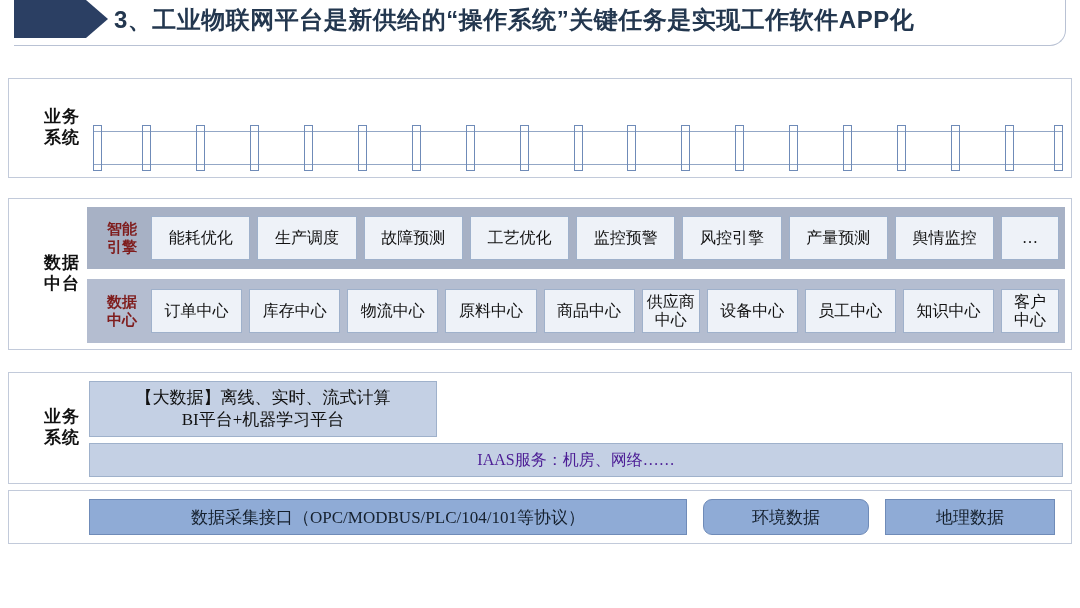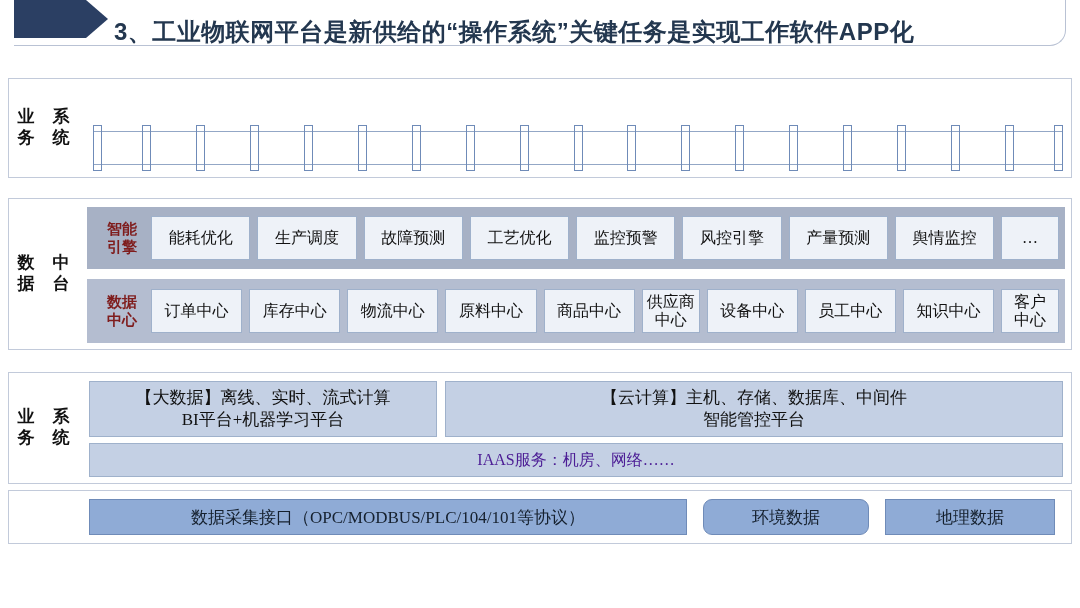--- a/index.html
+++ b/index.html
@@ -60,37 +60,37 @@
     left: 100px;
     top: 0px;
     height: 40px;
     line-height: 40px;
     font-family: "Liberation Sans", "DejaVu Sans", sans-serif;
     font-weight: bold;
     font-size: 24px;
     letter-spacing: 0.5px;
     color: #23374f;
     white-space: nowrap;
-    margin-top: 12px;
   }
 
   
   .panel {
     position: absolute;
     box-sizing: border-box;
     background: #ffffff;
     border: 1.4px solid #c2cada;
   }
   .panel-label {
     position: absolute;
-    left: 0;
+    left: 18px;
     top: 0;
     height: 100%;
     width: 70px;
     display: flex;
+    flex-direction: column;
     align-items: center;
     justify-content: center;
     font-family: "Liberation Sans", "DejaVu Sans", sans-serif;
     font-weight: bold;
     font-size: 17px;
     line-height: 1.22;
     color: #111111;
     letter-spacing: 1px;
     text-align: center;
   }
@@ -388,22 +388,20 @@
 
 <div class="panel sec3">
   <div class="panel-label">
     <span>业务</span>
     <span>系统</span>
   </div>
   <div class="panel-body">
     <div class="plat-row">
       <div class="plat-box plat-bigdata">【大数据】离线、实时、流式计算
 BI平台+机器学习平台</div>
-      <div class="plat-box plat-cloud">【云计算】主机、存储、数据库、中间件
-智能管控平台</div>
     </div>
     <div class="iaas-row">IAAS服务：机房、网络……</div>
   </div>
 </div>
 
 <div class="panel sec4">
   <div class="panel-body">
     <div class="iot-row">
       <div class="iot-box iot-collect">数据采集接口（OPC/MODBUS/PLC/104/101等协议）</div>
       <div class="iot-box iot-env">环境数据</div>

